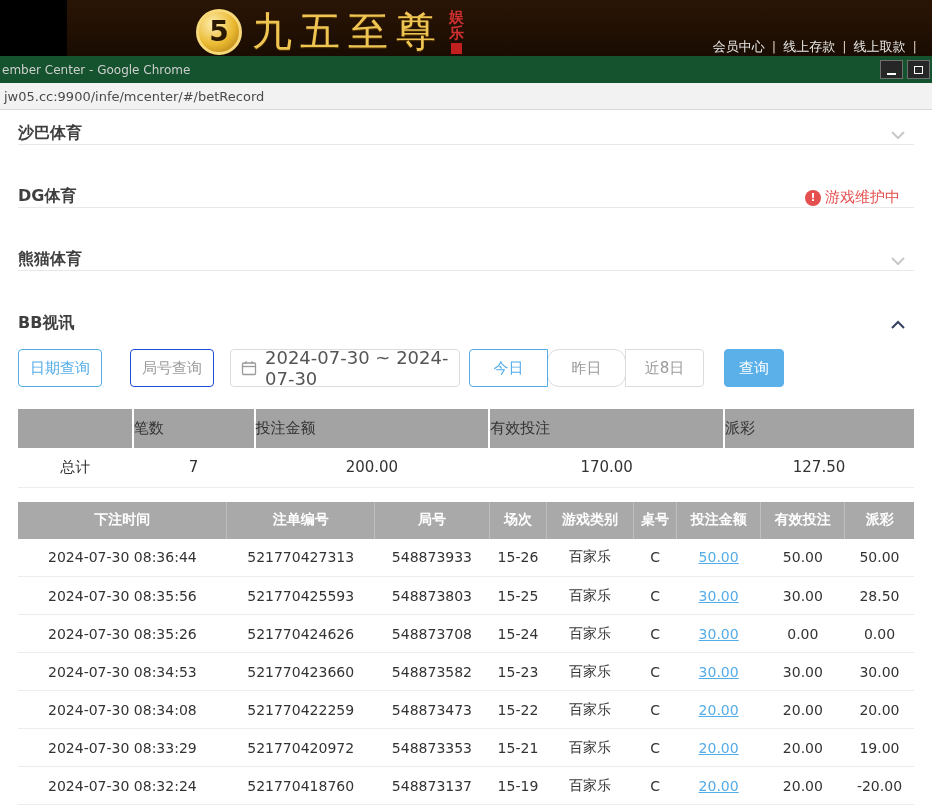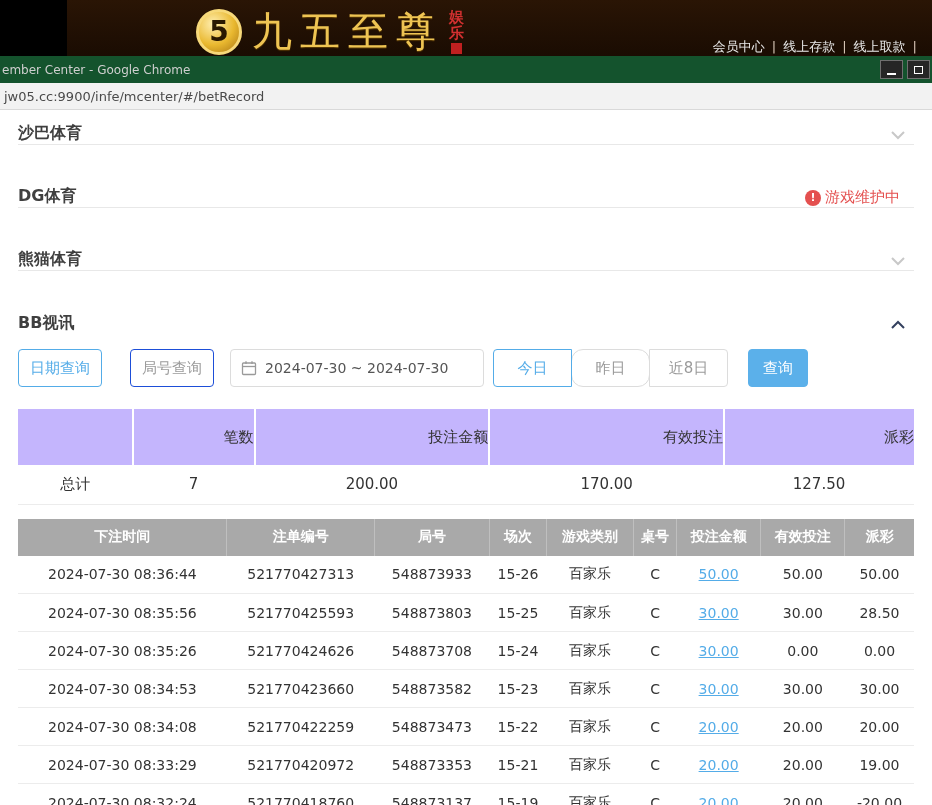--- a/index.html
+++ b/index.html
@@ -51,35 +51,35 @@
   .warn-ic { width:16px; height:16px; border-radius:50%; background:#e4504f; color:#fff;
              font-size:11px; font-weight:bold; display:flex; align-items:center; justify-content:center;
              margin-right:4px; }
 
   
   .filters { display:flex; align-items:center; margin-top:15px; }
   .btn { height:38px; border-radius:4px; font-size:15px; display:flex; align-items:center;
          justify-content:center; cursor:pointer; background:#fff; }
   .btn-outline-blue { border:1px solid #54ace8; color:#54ace8; width:84px; }
   .btn-outline-gray { border:1px solid #1d4ed8; color:#9a9a9a; width:84px; margin-left:28px; }
-  .date-box { margin-left:16px; width:254px; height:38px; border:1px solid #dcdcdc; border-radius:4px;
-              display:flex; align-items:center; padding:0 10px; color:#555; font-size:14px; cursor:pointer; }
+  .date-box { margin-left:16px; width:230px; height:38px; border:1px solid #dcdcdc; border-radius:4px;
+              display:flex; align-items:center; padding:0 10px; color:#555; font-size:18px; cursor:pointer; }
   .cal-ic { margin-right:8px; display:flex; }
   .seg { display:flex; margin-left:9px; }
   .seg-btn { width:79px; border:1px solid #dcdcdc; border-radius:12px; color:#9a9a9a; margin-left:-1px; }
   .seg-btn.seg-first { border-radius:4px 0 0 4px; margin-left:0; }
   .seg-btn.seg-last { border-radius:0 4px 4px 0; }
   .seg-btn.active { border-color:#54ace8; color:#54ace8; position:relative; z-index:1; }
   .btn-primary { width:60px; margin-left:20px; background:#5bb0ea; border:1px solid #5bb0ea; color:#fff; }
 
   
   table { border-collapse:collapse; width:100%; table-layout:fixed; }
   .summary { margin-top:22px; font-size:15px; }
-  .summary th { background:#c4b5fd; height:56px; font-weight:normal; color:#333;
-                border-right:2px solid #fff; text-align:right; }
+  .summary th { background:#a3a3a3; height:39px; font-weight:normal; color:#333;
+                border-right:2px solid #fff; text-align:left; }
   .summary th:last-child { border-right:none; }
   .summary td { height:39px; text-align:center; color:#333; border-bottom:1px solid #ececec; }
 
   
   .bet { margin-top:14px; font-size:14px; }
   .bet thead th { background:#a9a9a9; color:#fff; font-weight:bold; height:37px;
                   border-right:1px solid #bfbfbf; text-align:center; }
   .bet thead th:last-child { border-right:none; }
   .bet tbody td { height:38px; text-align:center; color:#333; border-bottom:1px solid #ececec;
                   overflow:hidden; white-space:nowrap; }

